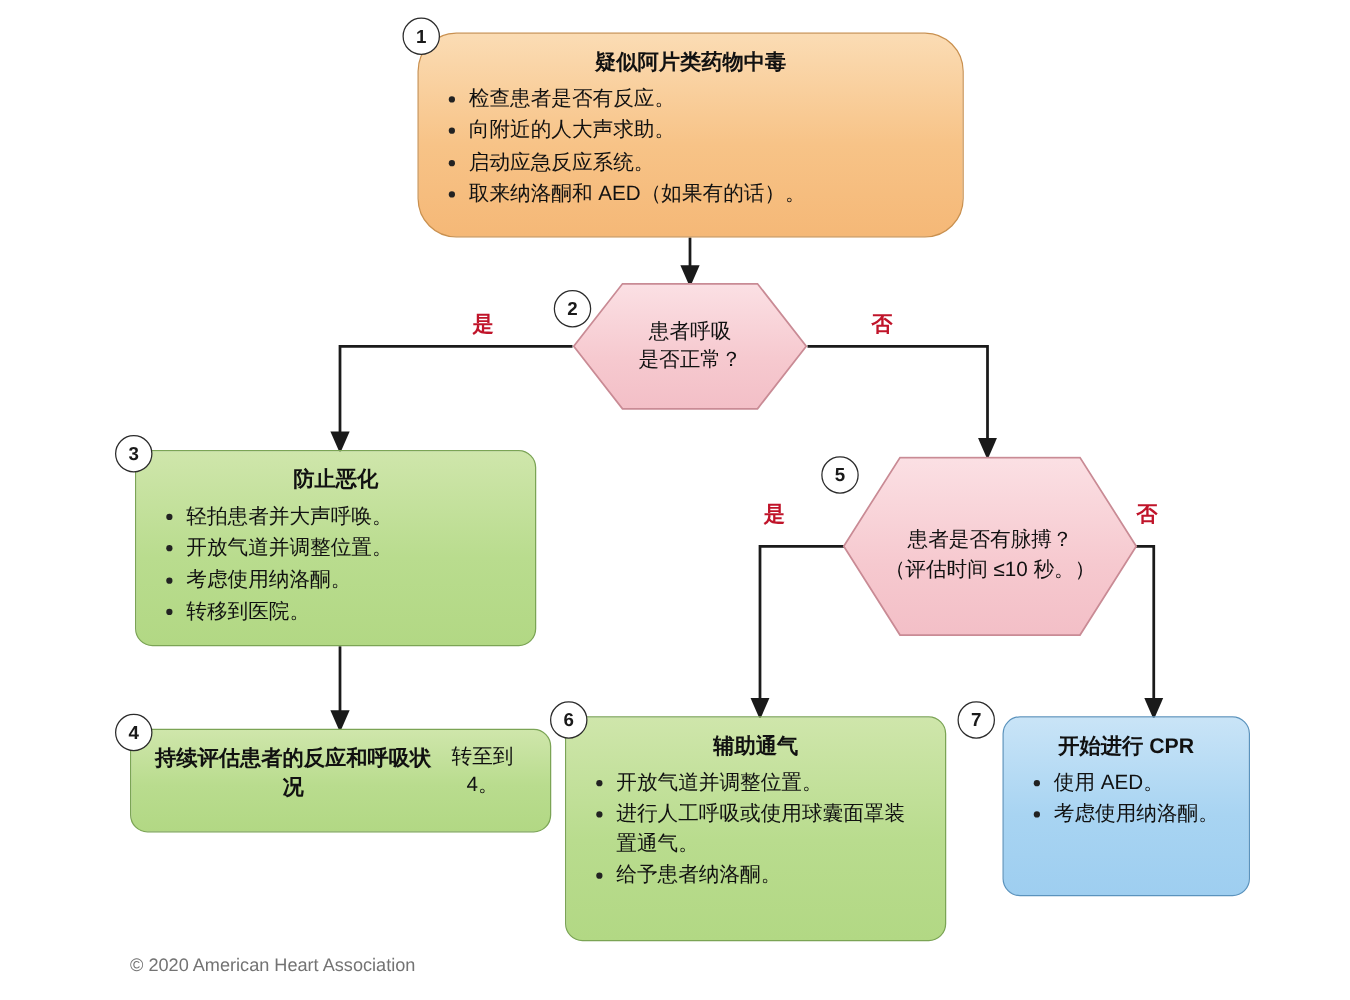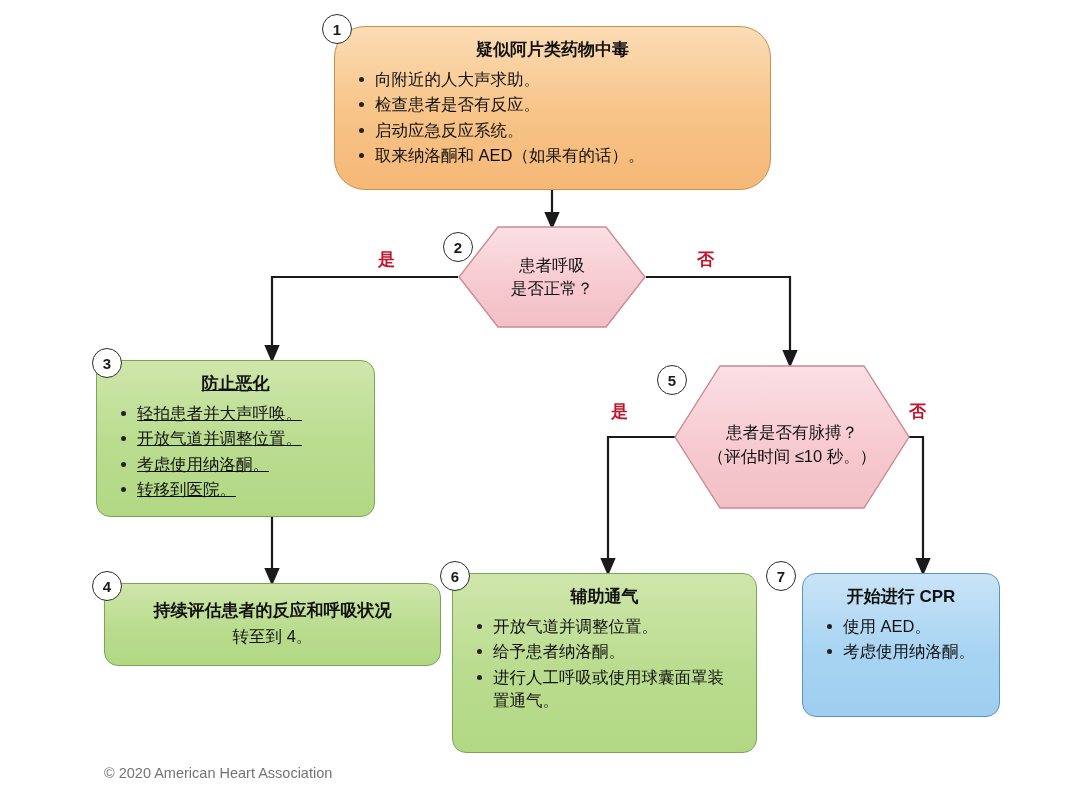--- a/index.html
+++ b/index.html
@@ -165,22 +165,22 @@
 
       <path d="M700,437 L608,437 L608,568" marker-end="url(#arrow)"></path>
 
       <path d="M884,437 L923,437 L923,568" marker-end="url(#arrow)"></path>
     </g>
   </svg>
 
   <div class="node boxnode box-orange" style="left:334px; top:26px; width:437px; height:164px;">
     <div class="node-title">疑似阿片类药物中毒</div>
     <ul class="bullets">
+      <li>检查患者是否有反应。</li>
       <li>向附近的人大声求助。</li>
-      <li>检查患者是否有反应。</li>
       <li>启动应急反应系统。</li>
       <li>取来纳洛酮和 AED（如果有的话）。</li>
     </ul>
   </div>
   <div class="stepnum" style="left:322px; top:14px;">1</div>
 
   <div class="hexnode" style="left:458px; top:226px; width:188px; height:102px;">
     <svg width="188" height="102" viewBox="0 0 188 102">
       <defs>
         <linearGradient id="pinkgrad2" x1="0" y1="0" x2="0" y2="1">
@@ -193,32 +193,32 @@
     </svg>
     <div class="hexlabel">
       <span>患者呼吸</span>
       <span>是否正常？</span>
     </div>
   </div>
   <div class="stepnum" style="left:443px; top:232px;">2</div>
   <div class="branchlabel" style="left:378px; top:248px;">是</div>
   <div class="branchlabel" style="left:697px; top:248px;">否</div>
 
-  <div class="node boxnode box-green" style="left:96px; top:360px; width:279px; height:157px;text-decoration:underline;">
+  <div class="node boxnode box-green" style="left:108px; top:360px; width:321px; height:157px;">
     <div class="node-title">防止恶化</div>
     <ul class="bullets">
       <li>轻拍患者并大声呼唤。</li>
       <li>开放气道并调整位置。</li>
       <li>考虑使用纳洛酮。</li>
       <li>转移到医院。</li>
     </ul>
   </div>
   <div class="stepnum" style="left:92px; top:348px;">3</div>
 
-  <div class="node boxnode box-green" style="left:104px; top:583px; width:337px; height:83px; display:flex; flex-direction:column; justify-content:center;">
+  <div class="node boxnode box-green" style="left:104px; top:583px; width:337px; height:83px; display:flex; justify-content:center;">
     <div class="node-title" style="margin-bottom:2px;">持续评估患者的反应和呼吸状况</div>
     <div class="node-sub">转至到 4。</div>
   </div>
   <div class="stepnum" style="left:92px; top:571px;">4</div>
 
   <div class="hexnode" style="left:674px; top:365px; width:236px; height:159px;">
     <svg width="236" height="144" viewBox="0 0 236 144">
       <defs>
         <linearGradient id="pinkgrad5" x1="0" y1="0" x2="0" y2="1">
           <stop offset="0%" stop-color="#fbe0e4"></stop>
@@ -234,22 +234,22 @@
     </div>
   </div>
   <div class="stepnum" style="left:657px; top:365px;">5</div>
   <div class="branchlabel" style="left:611px; top:400px;">是</div>
   <div class="branchlabel" style="left:909px; top:400px;">否</div>
 
   <div class="node boxnode box-green" style="left:452px; top:573px; width:305px; height:180px;">
     <div class="node-title">辅助通气</div>
     <ul class="bullets">
       <li>开放气道并调整位置。</li>
+      <li>进行人工呼吸或使用球囊面罩装置通气。</li>
       <li>给予患者纳洛酮。</li>
-      <li>进行人工呼吸或使用球囊面罩装置通气。</li>
     </ul>
   </div>
   <div class="stepnum" style="left:440px; top:561px;">6</div>
 
   <div class="node boxnode box-blue" style="left:802px; top:573px; width:198px; height:144px;">
     <div class="node-title">开始进行 CPR</div>
     <ul class="bullets">
       <li>使用 AED。</li>
       <li>考虑使用纳洛酮。</li>
     </ul>

